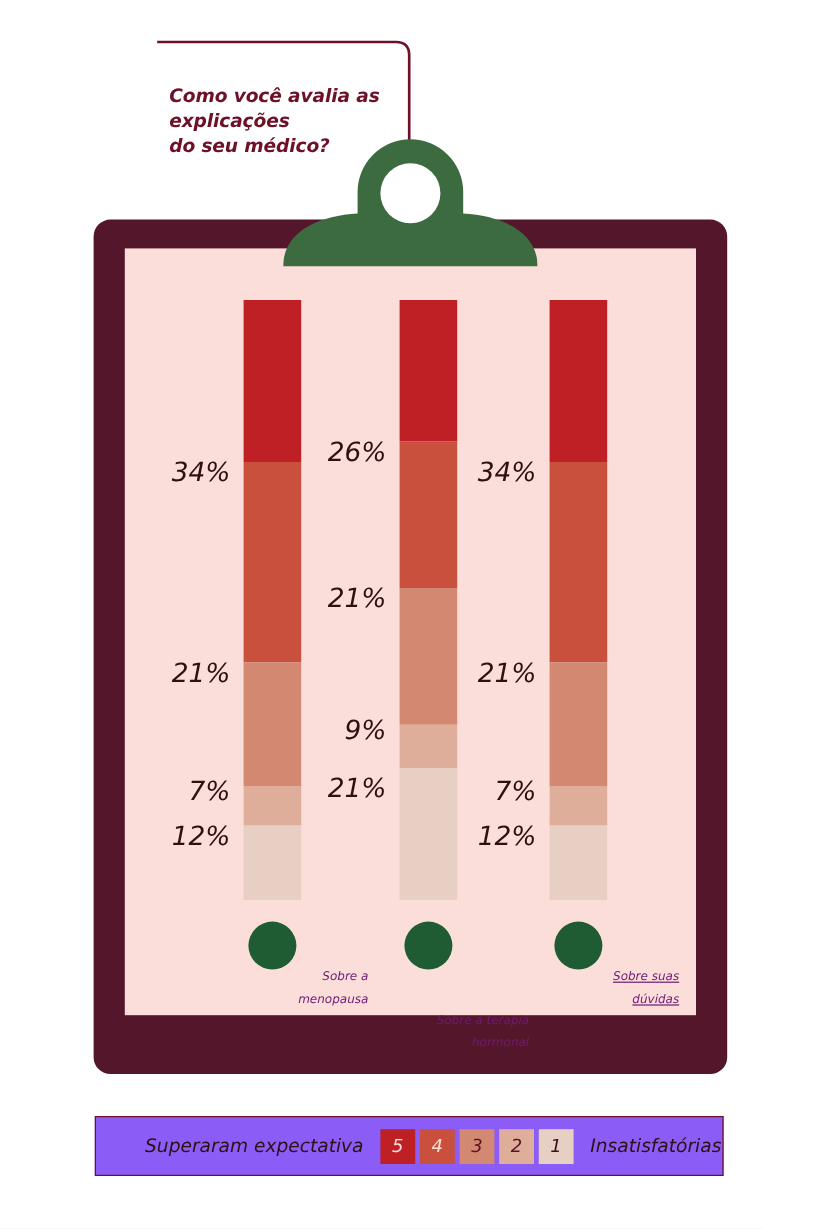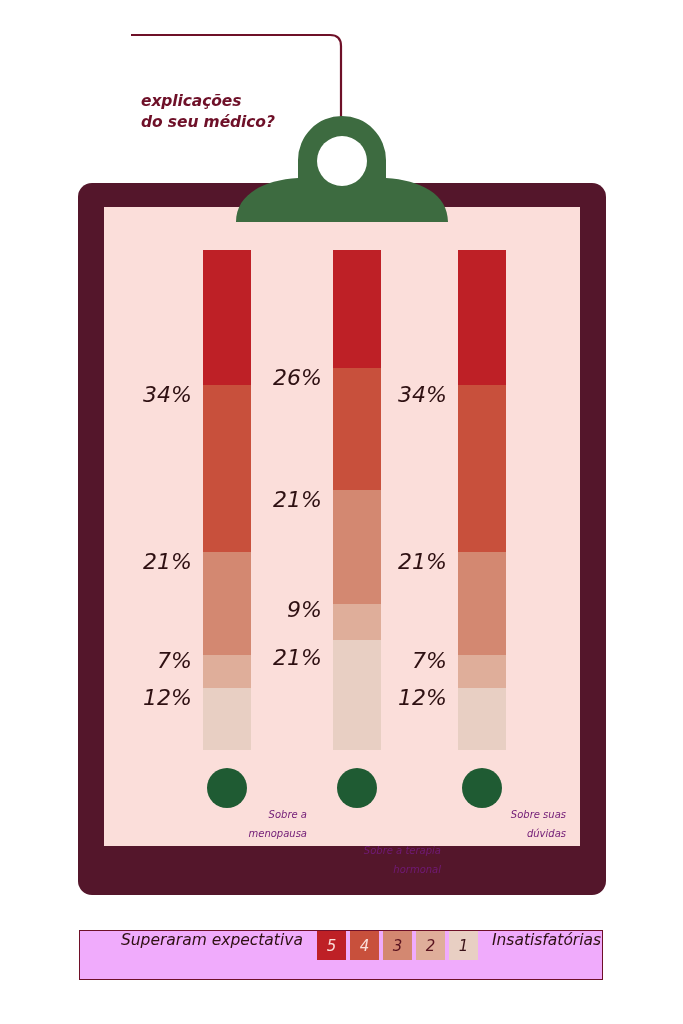--- a/index.html
+++ b/index.html
@@ -118,23 +118,23 @@
   
   #legend {
     position: absolute;
     left: 79px;
     top: 930px;
     width: 524px;
     height: 50px;
     border: 1.5px solid #6E1028;
     box-sizing: border-box;
     display: flex;
-    align-items: flex-start;
+    align-items: center;
     justify-content: center;
-    background: #f0abfc;
+    background: #8b5cf6;
     padding-left: 40px;
   }
   .legend-text {
     font-family: "DejaVu Sans", sans-serif;
     font-style: italic;
     font-size: 15.5px;
     color: #2E1012;
     white-space: nowrap;
   }
   #legend-swatches {
@@ -155,21 +155,21 @@
   .swatch:last-child { margin-right: 0; }
 </style>
 </head>
 <body>
 
 <div id="callout-wrap">
   <svg id="callout-line" width="683" height="200">
     <path d="M 131 35 L 330 35 Q 341 35 341 46 L 341 135" fill="none" stroke="#6E1028" stroke-width="2.2"></path>
   </svg>
   <div id="title-text">
-    <br>
+    <span>Como você avalia as</span><br>
     <span>explicações</span><br>
     <span>do seu médico?</span>
   </div>
 </div>
 
 <div id="clipboard">
   <div id="clipboard-inner"></div>
 </div>
 
 <svg id="clip" viewBox="0 0 212 110">
@@ -223,21 +223,21 @@
       <div class="seg" style="top:135px;height:167px;background:#C8503C;"></div>
       <div class="seg" style="top:302px;height:103px;background:#D38871;"></div>
       <div class="seg" style="top:405px;height:33px;background:#DFAE9A;"></div>
       <div class="seg" style="top:438px;height:62px;background:#E8CFC3;"></div>
     </div>
     <div class="pct-label" style="left:375px;top:382px;width:72px;">34%</div>
     <div class="pct-label" style="left:375px;top:549px;width:72px;">21%</div>
     <div class="pct-label" style="left:375px;top:648px;width:72px;">7%</div>
     <div class="pct-label" style="left:375px;top:685px;width:72px;">12%</div>
     <div class="dot" style="left:462px;top:768px;"></div>
-    <div class="cat-label" style="left:406px;top:805px;">
+    <div class="cat-label" style="left:406px;top:805px;text-decoration:underline;">
       <span>Sobre suas</span><br>
       <span>dúvidas</span>
     </div>
   </div>
 
 </div>
 
 <div id="legend">
   <div class="legend-text">Superaram expectativa</div>
   <div id="legend-swatches">

